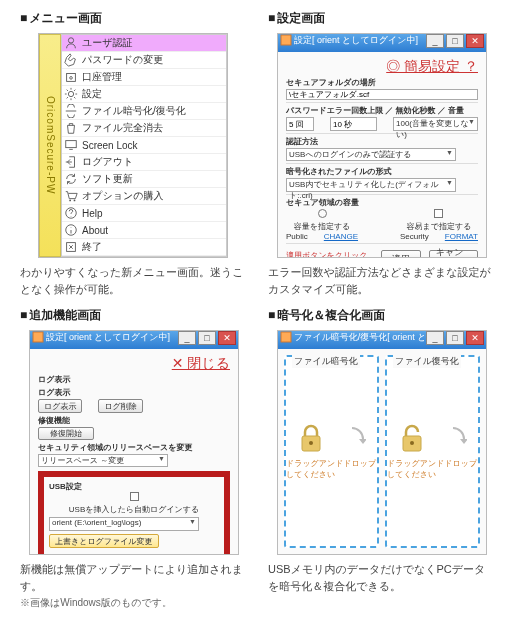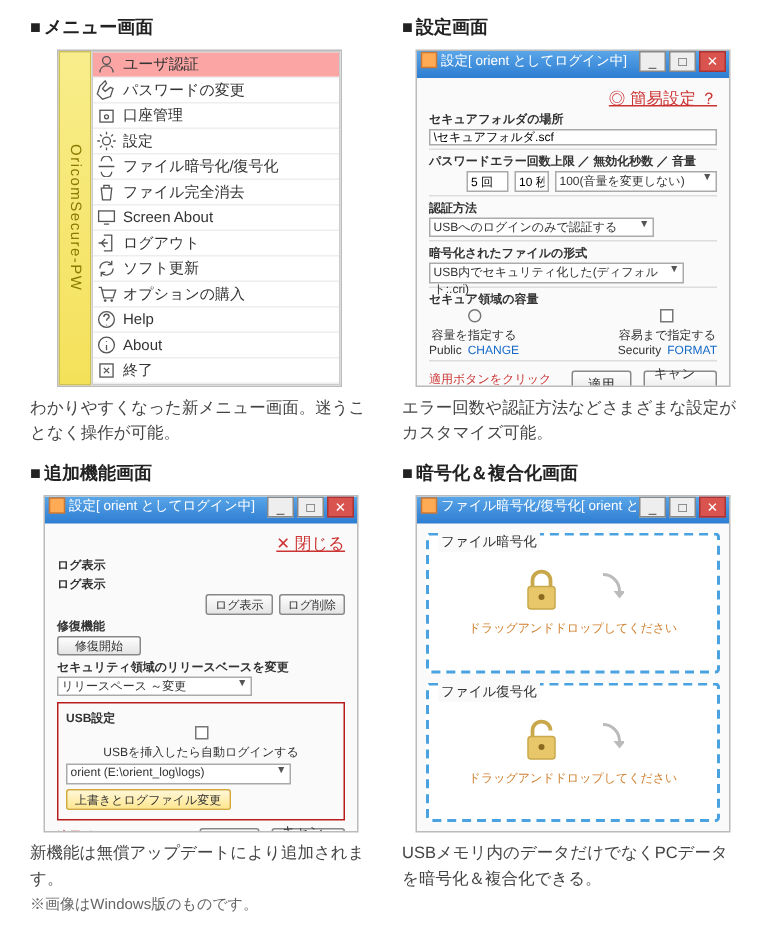--- a/index.html
+++ b/index.html
@@ -9,55 +9,55 @@
   .title { font-size: 12px; font-weight: bold; margin-bottom: 6px; color: #222; }
   .title::before { content: "■"; margin-right: 2px; }
   .shot { border: 1px solid #bbb; background: #fafafa; position: relative; overflow: hidden; }
   .caption { font-size: 11px; margin-top: 6px; line-height: 1.5; color: #444; }
   .subcaption { font-size: 10px; color: #666; margin-top: 2px; }
   
   .menu-shot { width: 190px; height: 225px; display: flex; align-self: flex-end; margin-right: 20px; }
   .vtab { width: 22px; background: linear-gradient(#f8ed8b,#f4e15a); border: 1px solid #d0c050; writing-mode: vertical-rl; text-orientation: mixed; font-size: 10px; color: #8a7a00; display: flex; align-items: center; justify-content: center; letter-spacing: 1px; }
   .menu-list { flex: 1; background: #fff; border: 1px solid #ccc; display: flex; flex-direction: column; }
   .menu-row { display: flex; align-items: center; height: 19px; padding: 0 4px 0 2px; border-bottom: 1px solid #eee; gap: 4px; cursor: default; }
-  .menu-row.sel { background: #fca5a5; }
+  .menu-row.sel { background: #f0abfc; }
   .menu-row svg { width: 14px; height: 14px; flex-shrink: 0; }
   .menu-row span { font-size: 10px; color: #333; }
   
   .dlg-shot { width: 210px; height: 225px; align-self: center; }
   .titlebar { height: 18px; background: linear-gradient(#5aa6e8,#2d7dd2); display: flex; align-items: flex-start; padding: 0 2px; gap: 2px; }
   .titlebar .tx { color: #fff; font-size: 9px; flex: 1; overflow: hidden; white-space: nowrap; }
   .titlebar .wbtn { width: 18px; height: 14px; background: #eee; border: 1px solid #888; display: flex; align-items: center; justify-content: center; font-size: 9px; }
   .titlebar .wclose { background: #d9534f; color: #fff; border-color: #a33; }
   .dlg-body { padding: 6px 8px; height: calc(100% - 18px); display: flex; flex-direction: column; gap: 1px; font-size: 9px; color: #333; position: relative; }
-  .toplink { text-align: right; color: #c33; font-size: 11px; text-decoration: underline; }
+  .toplink { text-align: right; color: #c33; font-size: 14px; text-decoration: underline; }
   .lbl { font-size: 8px; color: #333; font-weight: bold; }
   .inp { width: 100%; height: 14px; border: 1px solid #aaa; background: #fff; font-size: 8px; padding: 0 2px; }
-  .inline { display: flex; align-items: center; gap: 4px; font-size: 8px; justify-content: flex-end; }
+  .inline { display: flex; align-items: center; gap: 16px; font-size: 8px; }
   .select { height: 14px; border: 1px solid #aaa; background: #fff; font-size: 8px; padding: 0 2px; position: relative; }
   .select::after { content: "▼"; position: absolute; right: 2px; top: 0; font-size: 7px; color: #555; }
   .btnrow { display: flex; gap: 8px; justify-content: flex-end; margin-top: auto; padding-top: 4px; }
   .btn { height: 18px; min-width: 40px; padding: 0 6px; border: 1px solid #888; background: linear-gradient(#fefefe,#e4e4e4); font-size: 9px; display: flex; align-items: center; justify-content: center; border-radius: 2px; }
   .redtext { color: #c33; font-size: 8px; }
   .grayline { border-top: 1px solid #ddd; margin: 1px 0; }
   .twoCol { display: flex; justify-content: space-between; font-size: 8px; }
   .chk { display: flex; align-items: center; gap: 3px; font-size: 8px; flex-direction: column; }
   .chk .box { width: 9px; height: 9px; border: 1px solid #777; background: #fff; display: inline-block; }
   .radiobox { width: 9px; height: 9px; border: 1px solid #777; border-radius: 50%; display: inline-block; }
-  .linktxt { color: #1569c7; cursor: pointer; }
+  .linktxt { color: #1569c7; text-decoration: underline; cursor: pointer; }
   
-  .crypt-body { padding: 6px; height: calc(100% - 18px); display: flex; flex-direction: column; gap: 6px; }
+  .crypt-body { padding: 6px; height: calc(100% - 18px); display: flex; flex-direction: row; gap: 6px; }
   .dropzone { border: 2px dashed #4aa3e0; border-radius: 3px; flex: 1; display: flex; flex-direction: column; align-items: center; justify-content: center; gap: 4px; position: relative; background: #fff; }
   .dropzone .zlabel { position: absolute; top: -2px; left: 6px; font-size: 9px; color: #333; background: #fafafa; padding: 0 2px; }
   .dropzone .hint { font-size: 8px; color: #d08030; }
   .iconrow { display: flex; align-items: center; gap: 14px; }
   .arrowc { width: 28px; height: 28px; }
   .lockc { width: 26px; height: 30px; }
   
-  .grp { border: 1px solid #b91c1c; padding: 4px 5px 6px; margin-top: 2px; }
+  .grp { border: 6px solid #b91c1c; padding: 4px 5px 6px; margin-top: 2px; }
   .smallbtn { height: 14px; padding: 0 5px; border: 1px solid #888; background: linear-gradient(#fefefe,#e4e4e4); font-size: 8px; display: inline-flex; align-items: center; justify-content: center; border-radius: 2px; }
   .highlightbtn { border: 1px solid #d5a93a; background: linear-gradient(#fff7d8,#ffe78f); }
 </style>
 </head>
 <body>
 
 <div class="grid">
 
   <div class="item">
     <div class="title">メニュー画面</div>
@@ -101,21 +101,21 @@
             <svg viewBox="0 0 16 16">
               <path d="M4 5h8l-1 9H5zM6 5V3h4v2" fill="none" stroke="#555"></path>
             </svg>
             <span>ファイル完全消去</span>
           </div>
         <div class="menu-row">
             <svg viewBox="0 0 16 16">
               <rect x="2" y="3" width="12" height="8" fill="none" stroke="#555"></rect>
               <path d="M6 13h4" stroke="#555"></path>
             </svg>
-            <span>Screen About</span>
+            <span>Screen Lock</span>
           </div>
         <div class="menu-row">
             <svg viewBox="0 0 16 16">
               <path d="M6 2h6v12H6M2 8h7M7 5l-3 3 3 3" fill="none" stroke="#555"></path>
             </svg>
             <span>ログアウト</span>
           </div>
         <div class="menu-row">
             <svg viewBox="0 0 16 16">
               <path d="M3 8a5 5 0 019-3M13 8a5 5 0 01-9 3M12 2v3h-3M4 14v-3h3" fill="none" stroke="#555"></path>
@@ -169,26 +169,26 @@
         <span class="wbtn wclose">✕</span>
       </div>
       <div class="dlg-body">
         <div class="toplink">◎ 簡易設定 ？</div>
         <div class="lbl">セキュアフォルダの場所</div>
         <input class="inp" value="\セキュアフォルダ.scf" style="">
         <div class="grayline"></div>
         <div class="lbl">パスワードエラー回数上限 ／ 無効化秒数 ／ 音量</div>
         <div class="inline">
           <input class="inp" style="width: 28px;" value="5 回">
-          <input class="inp" style="width: 23px;" value="10 秒">
+          <input class="inp" style="width: 47px;" value="10 秒">
           <div class="select" style="width:108px">100(音量を変更しない)</div>
         </div>
         <div class="grayline"></div>
         <div class="lbl">認証方法</div>
-        <div class="select" style="width:150px">USBへのログインのみで認証する</div>
+        <div class="select" style="width:170px">USBへのログインのみで認証する</div>
         <div class="grayline"></div>
         <div class="lbl">暗号化されたファイルの形式</div>
         <div class="select" style="width:170px">USB内でセキュリティ化した(ディフォルト:.cri)</div>
         <div class="grayline"></div>
         <div class="lbl">セキュア領域の容量</div>
         <div class="twoCol">
           <div>
             <div class="chk">
                 <span class="radiobox"></span>
                 <span>容量を指定する</span>

